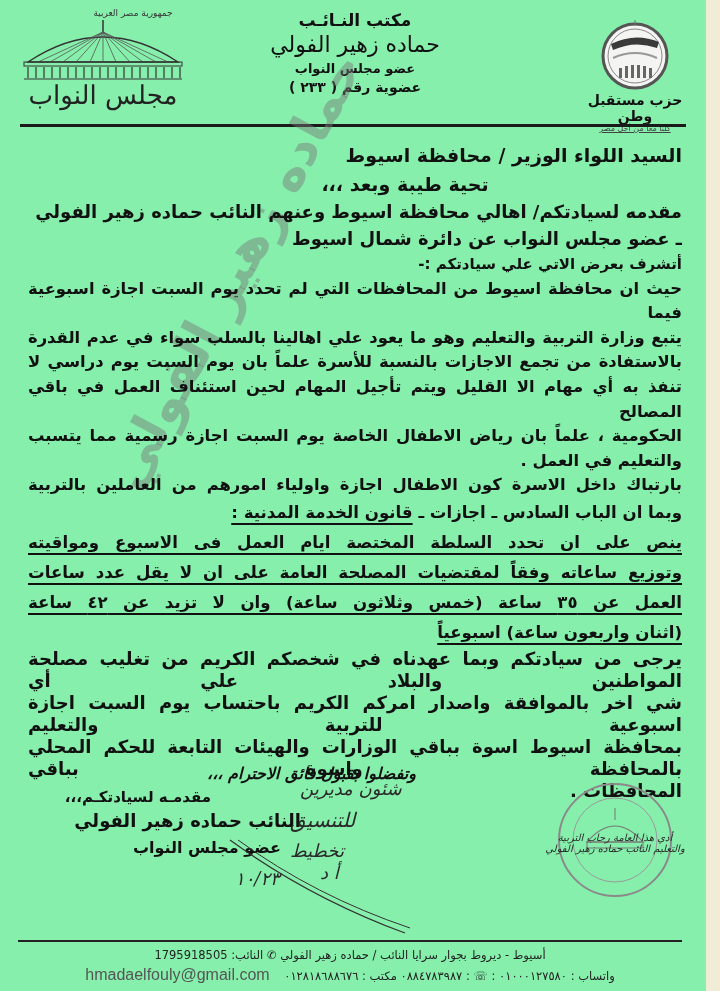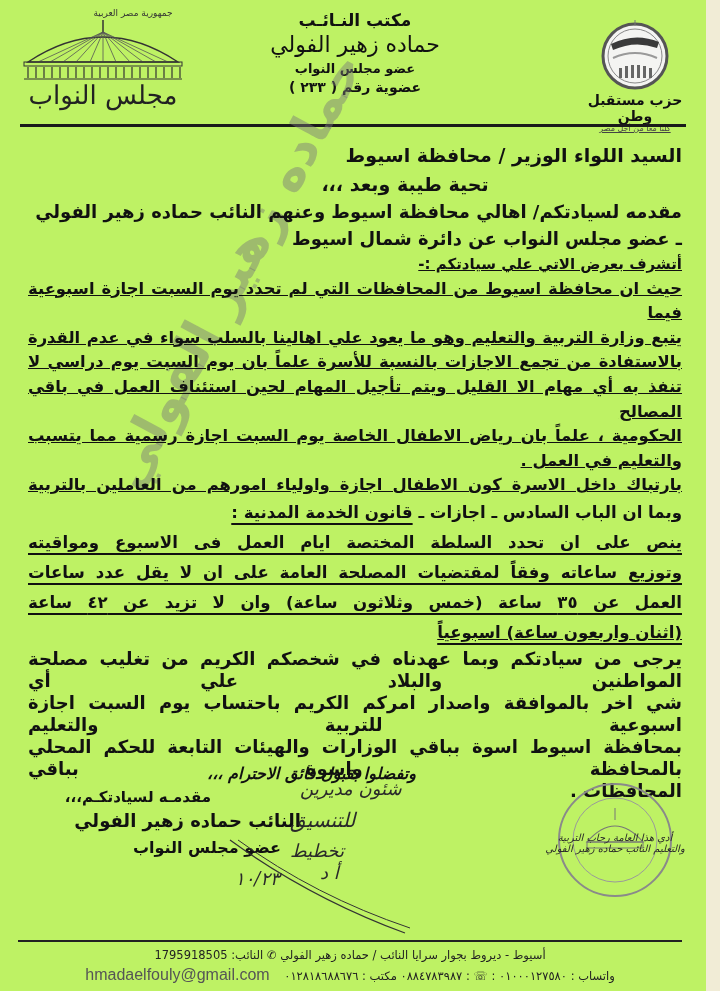--- a/index.html
+++ b/index.html
@@ -1,36 +1,36 @@
 <!DOCTYPE html>
 <html><head>
 <meta charset="utf-8">
 <style>
   html,body{margin:0;padding:0;}
   body{width:720px;height:991px;background:#f3f2ee;overflow:hidden;position:relative;font-family:"DejaVu Sans",sans-serif;color:#111;}
-  .page{position:absolute;left:0;top:0;width:706px;height:991px;background:#bef264;}
+  .page{position:absolute;left:0;top:0;width:706px;height:991px;background:#86efac;}
   .edge{position:absolute;right:0;top:0;width:14px;height:991px;background:#f1ecd6;}
   .header{position:absolute;left:0;top:0;width:706px;height:132px;}
   .hdr-line{position:absolute;left:20px;right:20px;top:124px;height:3px;background:#1a1a1a;}
   .center-block{position:absolute;left:230px;width:250px;top:10px;text-align:center;direction:rtl;}
   .office{font-size:17px;font-weight:bold;margin-bottom:2px;letter-spacing:2px;}
   .mpname{font-size:22px;margin-bottom:4px;}
   .member{font-size:13px;font-weight:bold;margin-bottom:3px;}
   .membership{font-size:14px;font-weight:bold;}
   .left-logo{position:absolute;left:18px;top:8px;width:170px;height:115px;text-align:center;}
   .republic{font-size:9px;direction:rtl;color:#333;margin-left:60px;}
   .parl-script{font-family:"DejaVu Serif",serif;font-size:26px;direction:rtl;margin-top:-4px;color:#222;}
   .right-logo{position:absolute;left:575px;top:18px;width:120px;height:108px;text-align:center;direction:rtl;}
   .party{font-size:14px;font-weight:bold;margin-top:-2px;}
   .slogan{font-size:8px;color:#444;text-decoration:underline;}
   .body{position:absolute;left:28px;right:24px;top:140px;direction:rtl;text-align:justify;}
   .addr{font-size:19px;line-height:30px;font-weight:bold;}
   .greet{font-size:19px;line-height:28px;font-weight:bold;text-align:center;margin-left:100px;}
   .intro{font-size:18px;line-height:27px;font-weight:bold;}
-  .p{font-size:16.4px;line-height:24.6px;font-weight:bold;text-align:justify;text-align-last:justify;text-decoration:underline;}
+  .p{font-size:16.4px;line-height:24.6px;font-weight:bold;text-align:justify;text-align-last:justify;}
   .p.last{text-align-last:right;}
   .u{text-decoration:underline;text-decoration-thickness:2px;text-underline-offset:5px;}
   .para2{font-size:16.6px;line-height:30px;font-weight:bold;}
   .liza{font-size:22px;font-weight:bold;text-align:center;line-height:34px;letter-spacing:6px;}
   .p3{font-size:18px;line-height:22px;font-weight:bold;text-align:justify;text-align-last:justify;}
   .p3.last{text-align-last:right;}
   .closing{position:absolute;direction:rtl;font-weight:bold;font-style:italic;}
   .sign{position:absolute;direction:rtl;font-weight:bold;}
   .footer-line{position:absolute;left:18px;right:24px;top:940px;height:2px;background:#222;}
   .footer{position:absolute;left:60px;width:580px;top:945px;direction:rtl;text-align:center;font-size:11.5px;line-height:20px;color:#222;}

